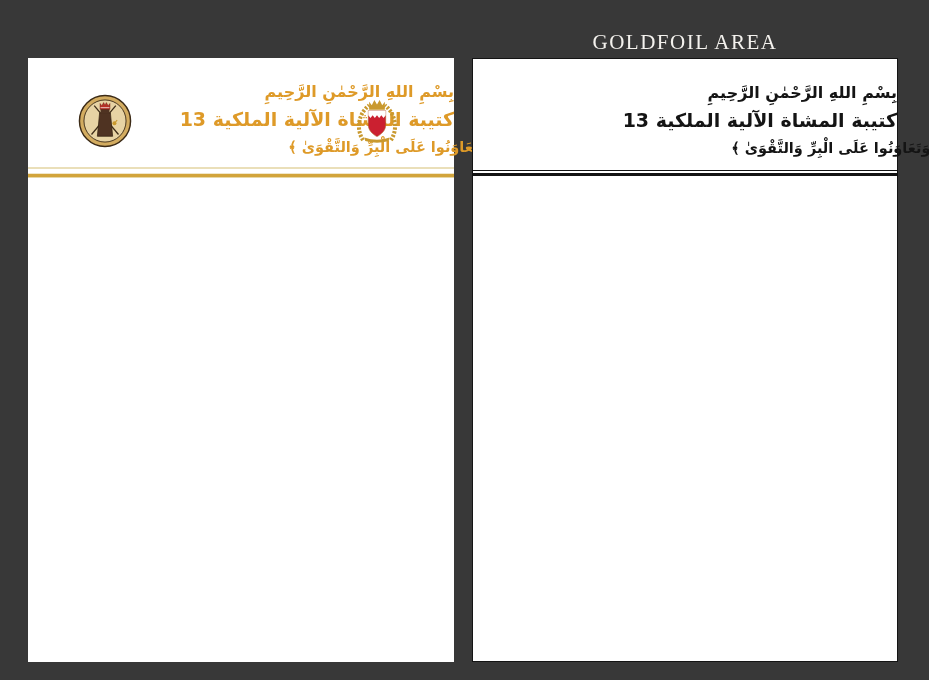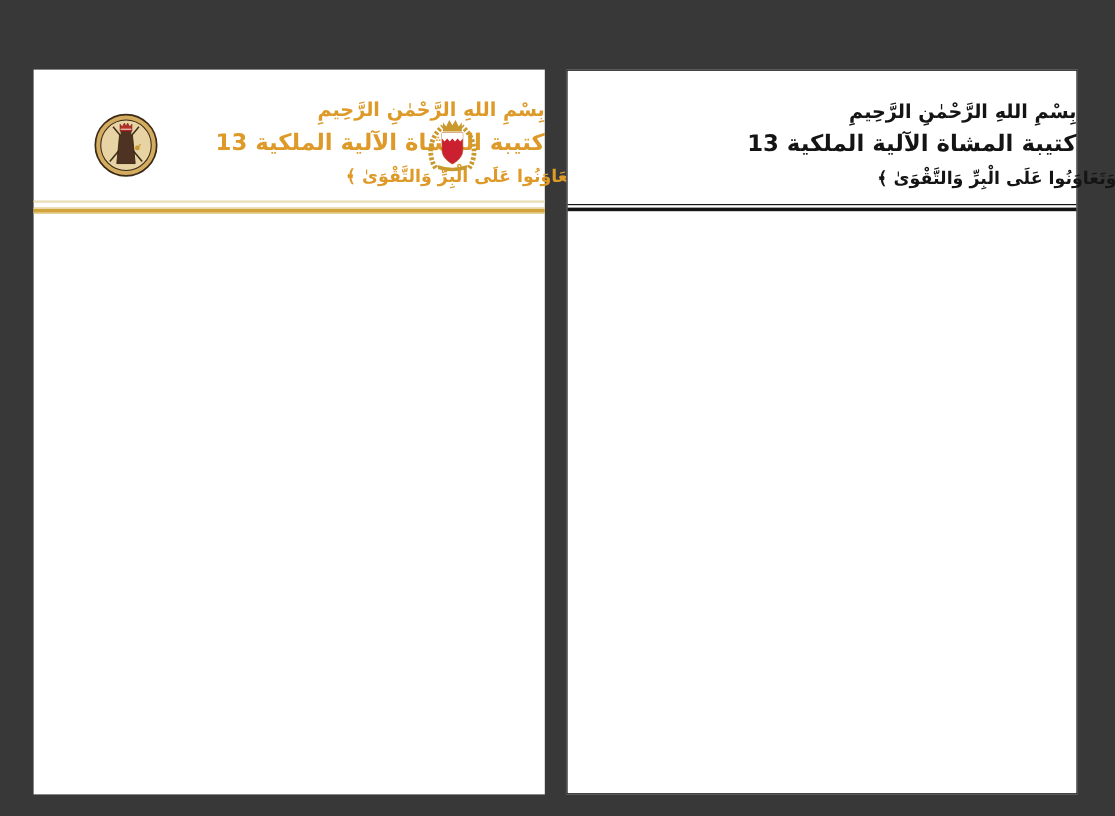--- a/index.html
+++ b/index.html
@@ -58,20 +58,21 @@
   
   .rule-black { position: absolute; left: 0; top: 111px; width: 100%; }
   .rule-black .hairline { height: 1px; background: #141414; }
   .rule-black .bar { margin-top: 2px; height: 3px; background: #141414; }
 </style>
 </head>
 <body>
 
 <div class="canvas">
 
+  <div class="goldfoil-label">GOLDFOIL AREA</div>
 
   <div class="page left">
     <div class="header">
 
       <div class="emblem badge-pos">
         <svg viewBox="0 0 60 60" aria-hidden="true">
           <circle cx="30" cy="30" r="28.4" fill="#D3AC60" stroke="#3B2A16" stroke-width="1.6"></circle>
           <circle cx="30" cy="30" r="23.4" fill="#E7D3A4" stroke="#3B2A16" stroke-width="1"></circle>
           <line x1="15" y1="45" x2="42" y2="13" stroke="#3B2A16" stroke-width="1.4"></line>
           <line x1="45" y1="45" x2="18" y2="13" stroke="#3B2A16" stroke-width="1.4"></line>

